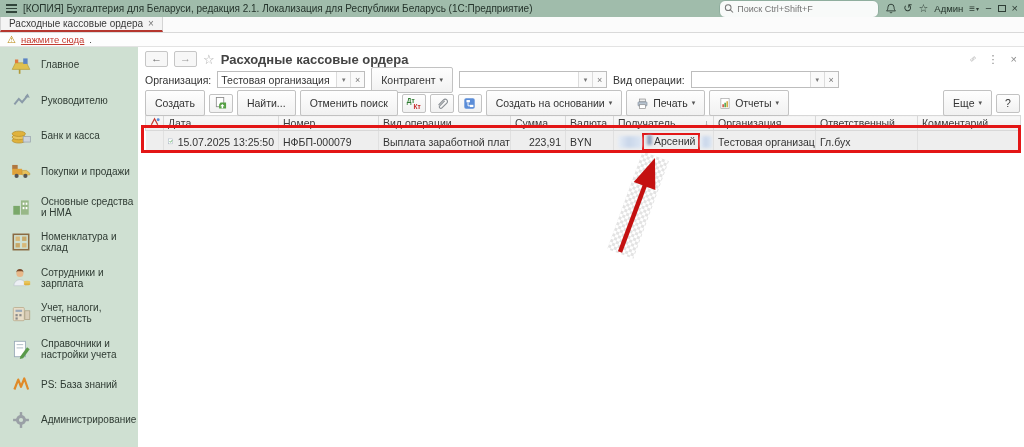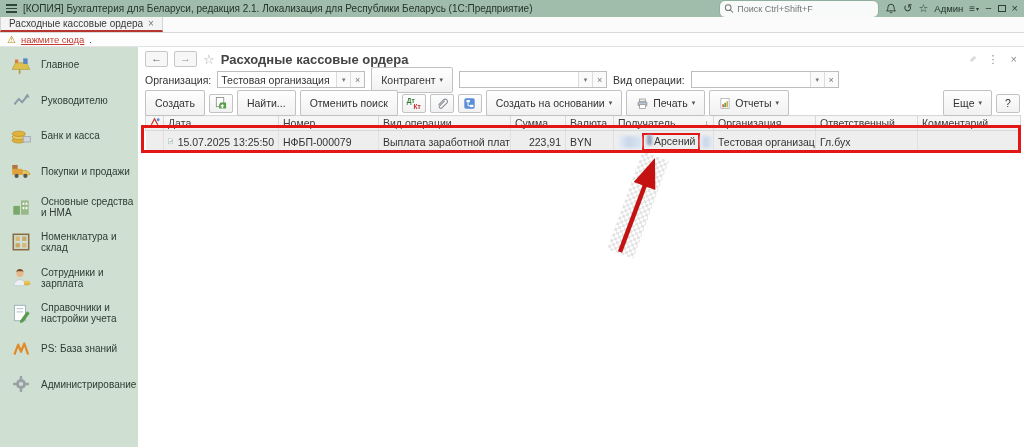--- a/index.html
+++ b/index.html
@@ -193,20 +193,31 @@
   </div>
   <div class="side-item">
     <svg class="s-ico" viewBox="0 0 20 20">
         <circle cx="9" cy="6" r="3.2" fill="#e8b88a"></circle>
         <path d="M5.8 5 a3.2 3.2 0 0 1 6.4 0 l-1 -1.2 h-4.4 z" fill="#7a4a2a"></path>
         <path d="M3.5 17 a5.5 5.5 0 0 1 11 0 z" fill="#eceff4" stroke="#b8bec8" stroke-width="0.5"></path>
         <ellipse cx="15.5" cy="15.5" rx="3" ry="1.2" fill="#e0b23c"></ellipse>
         <ellipse cx="15.5" cy="13.8" rx="3" ry="1.2" fill="#e8c45c"></ellipse>
       </svg>
     <span class="s-lbl">Сотрудники и зарплата</span>
+  </div>
+  <div class="side-item">
+    <svg class="s-ico" viewBox="0 0 20 20">
+        <rect x="3" y="5" width="10" height="12" rx="1" fill="#e8ddc8" stroke="#b8a888" stroke-width="0.7"></rect>
+        <rect x="5" y="7" width="6" height="2" fill="#98a8b8"></rect>
+        <rect x="5" y="11" width="2" height="2" fill="#888"></rect>
+        <rect x="8.5" y="11" width="2" height="2" fill="#888"></rect>
+        <rect x="5" y="14" width="2" height="2" fill="#888"></rect>
+        <rect x="13.5" y="8" width="4.5" height="8" fill="#d8cdb8" stroke="#a89878" stroke-width="0.6"></rect>
+      </svg>
+    <span class="s-lbl">Учет, налоги, отчетность</span>
   </div>
   <div class="side-item">
     <svg class="s-ico" viewBox="0 0 20 20">
         <rect x="4" y="3" width="10" height="14" fill="#fff" stroke="#9aaab8" stroke-width="0.8"></rect>
         <line x1="6" y1="6" x2="12" y2="6" stroke="#b8c4cc" stroke-width="1"></line>
         <line x1="6" y1="9" x2="12" y2="9" stroke="#b8c4cc" stroke-width="1"></line>
         <path d="M9.5 16.5 l6-8 2.4 1.8 -6 8 -3 0.7 z" fill="#5a9a4a"></path>
       </svg>
     <span class="s-lbl">Справочники и настройки учета</span>
   </div>

